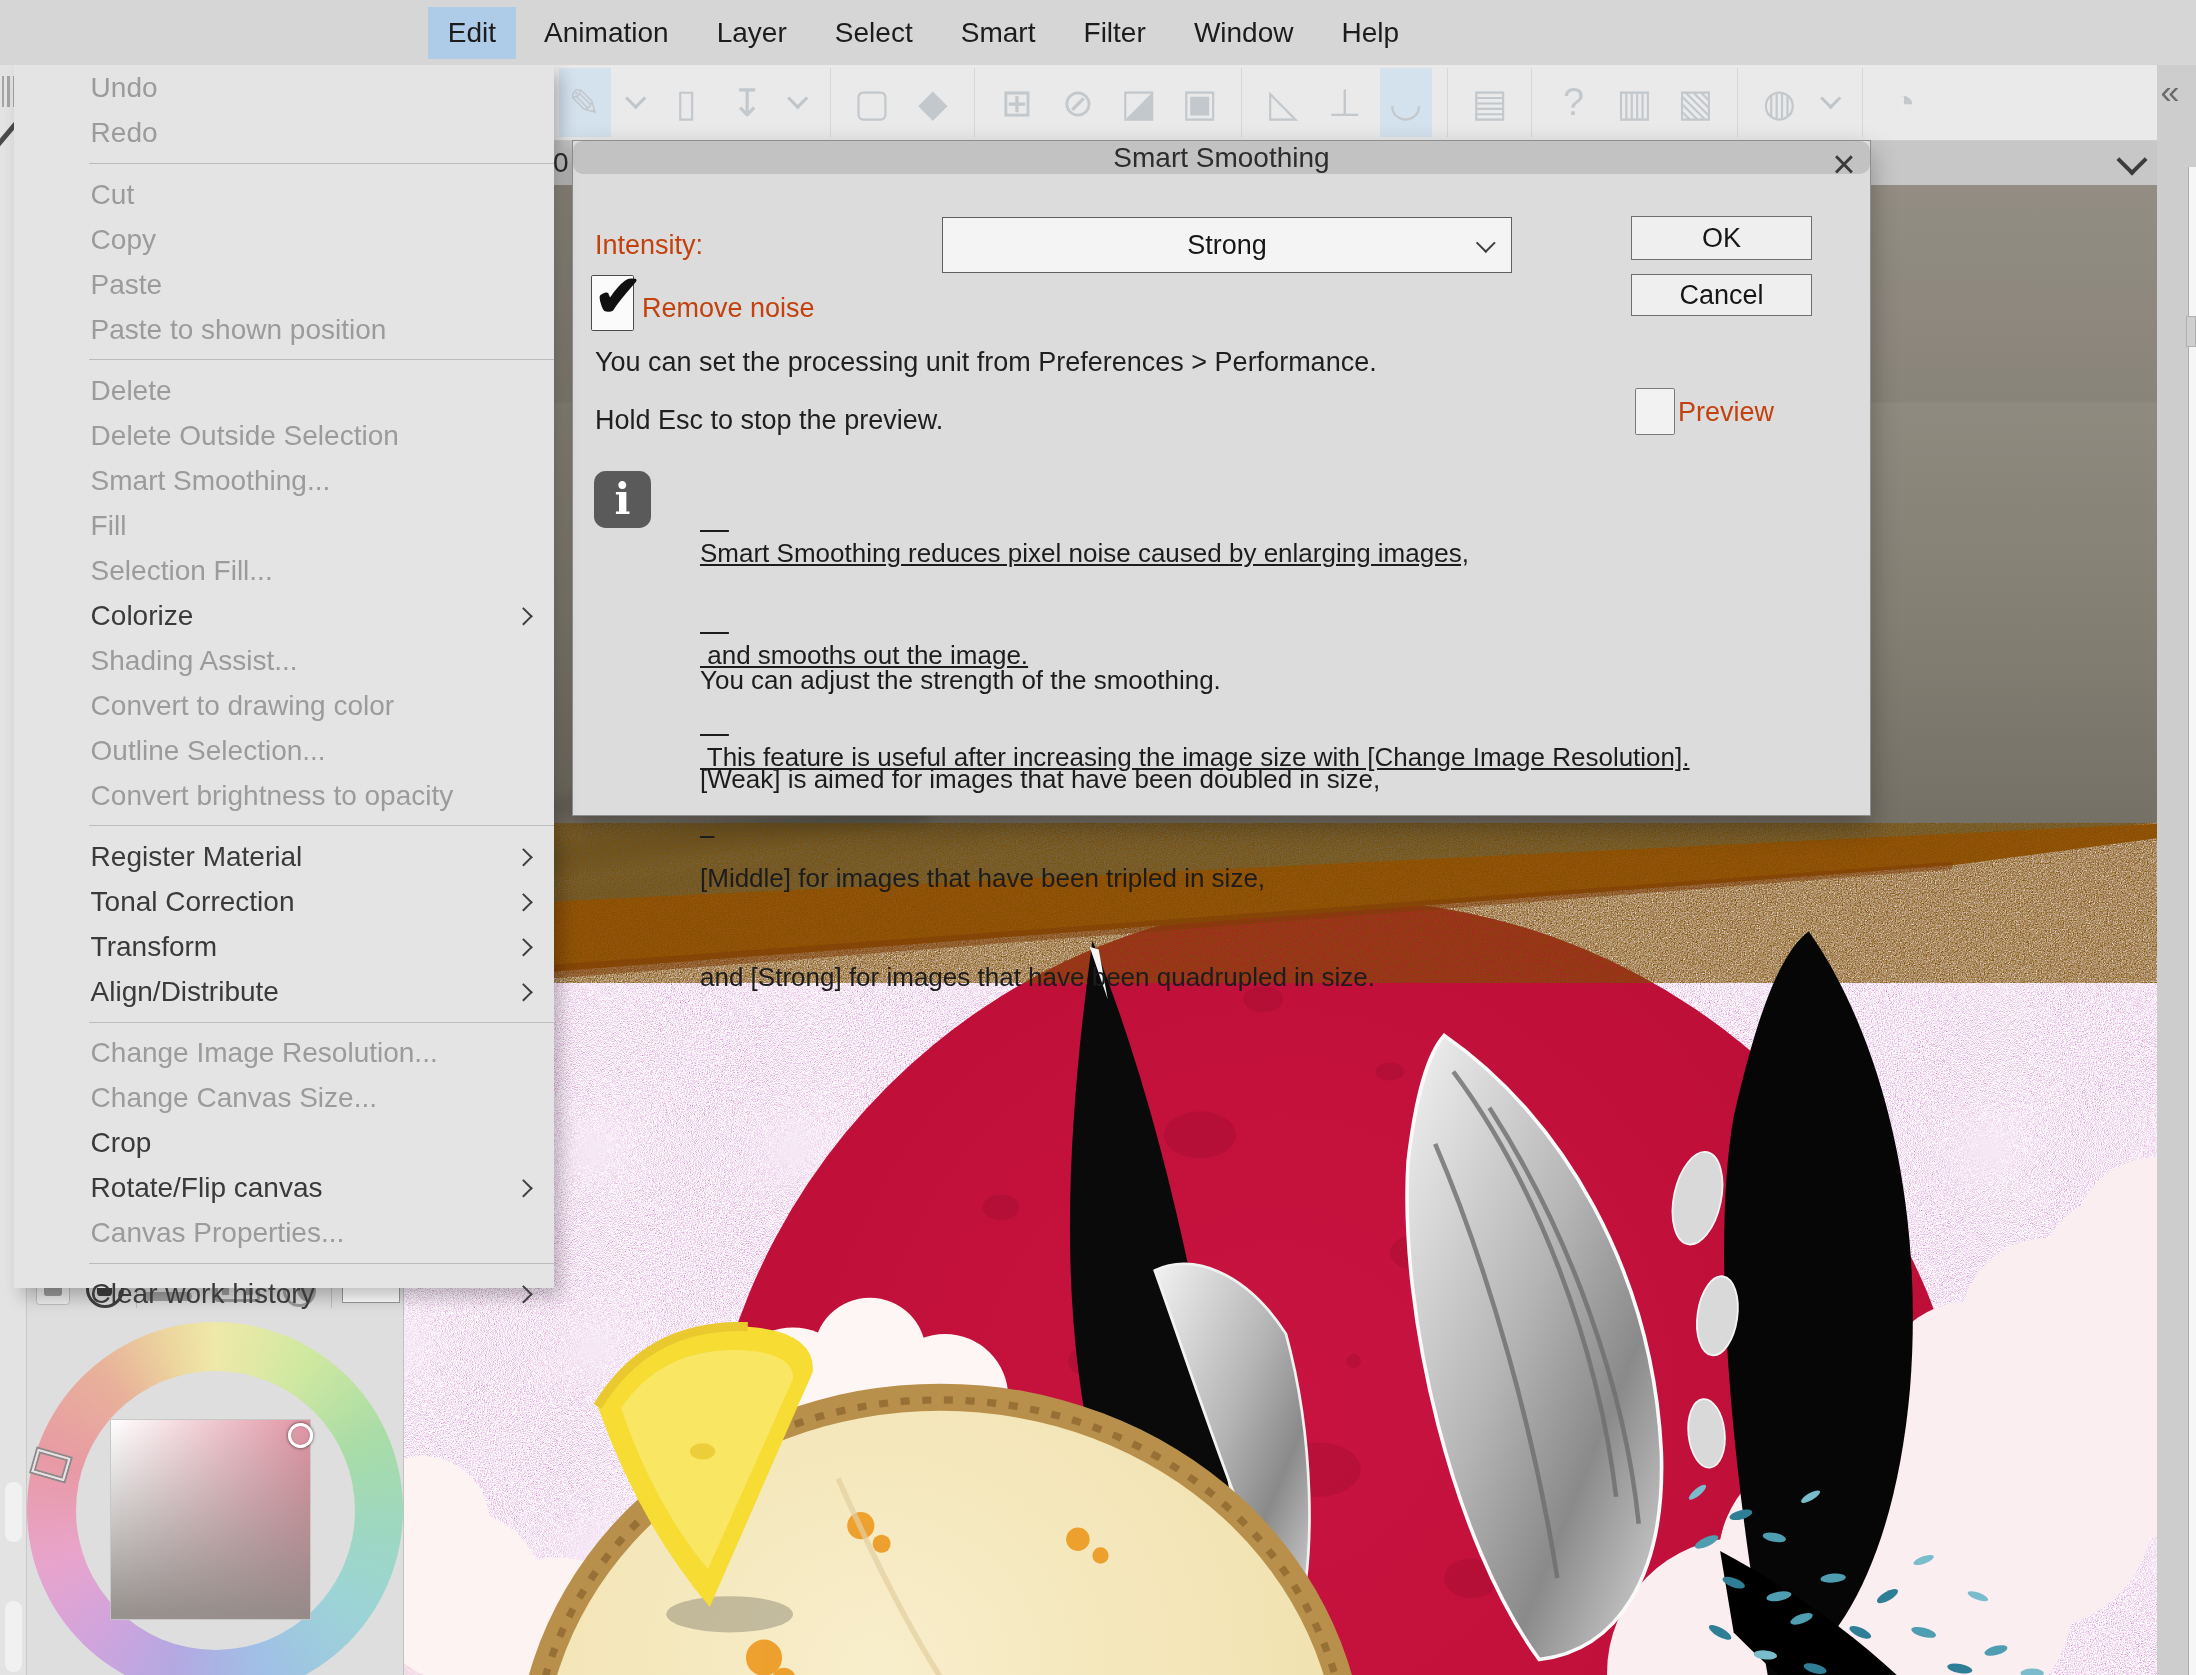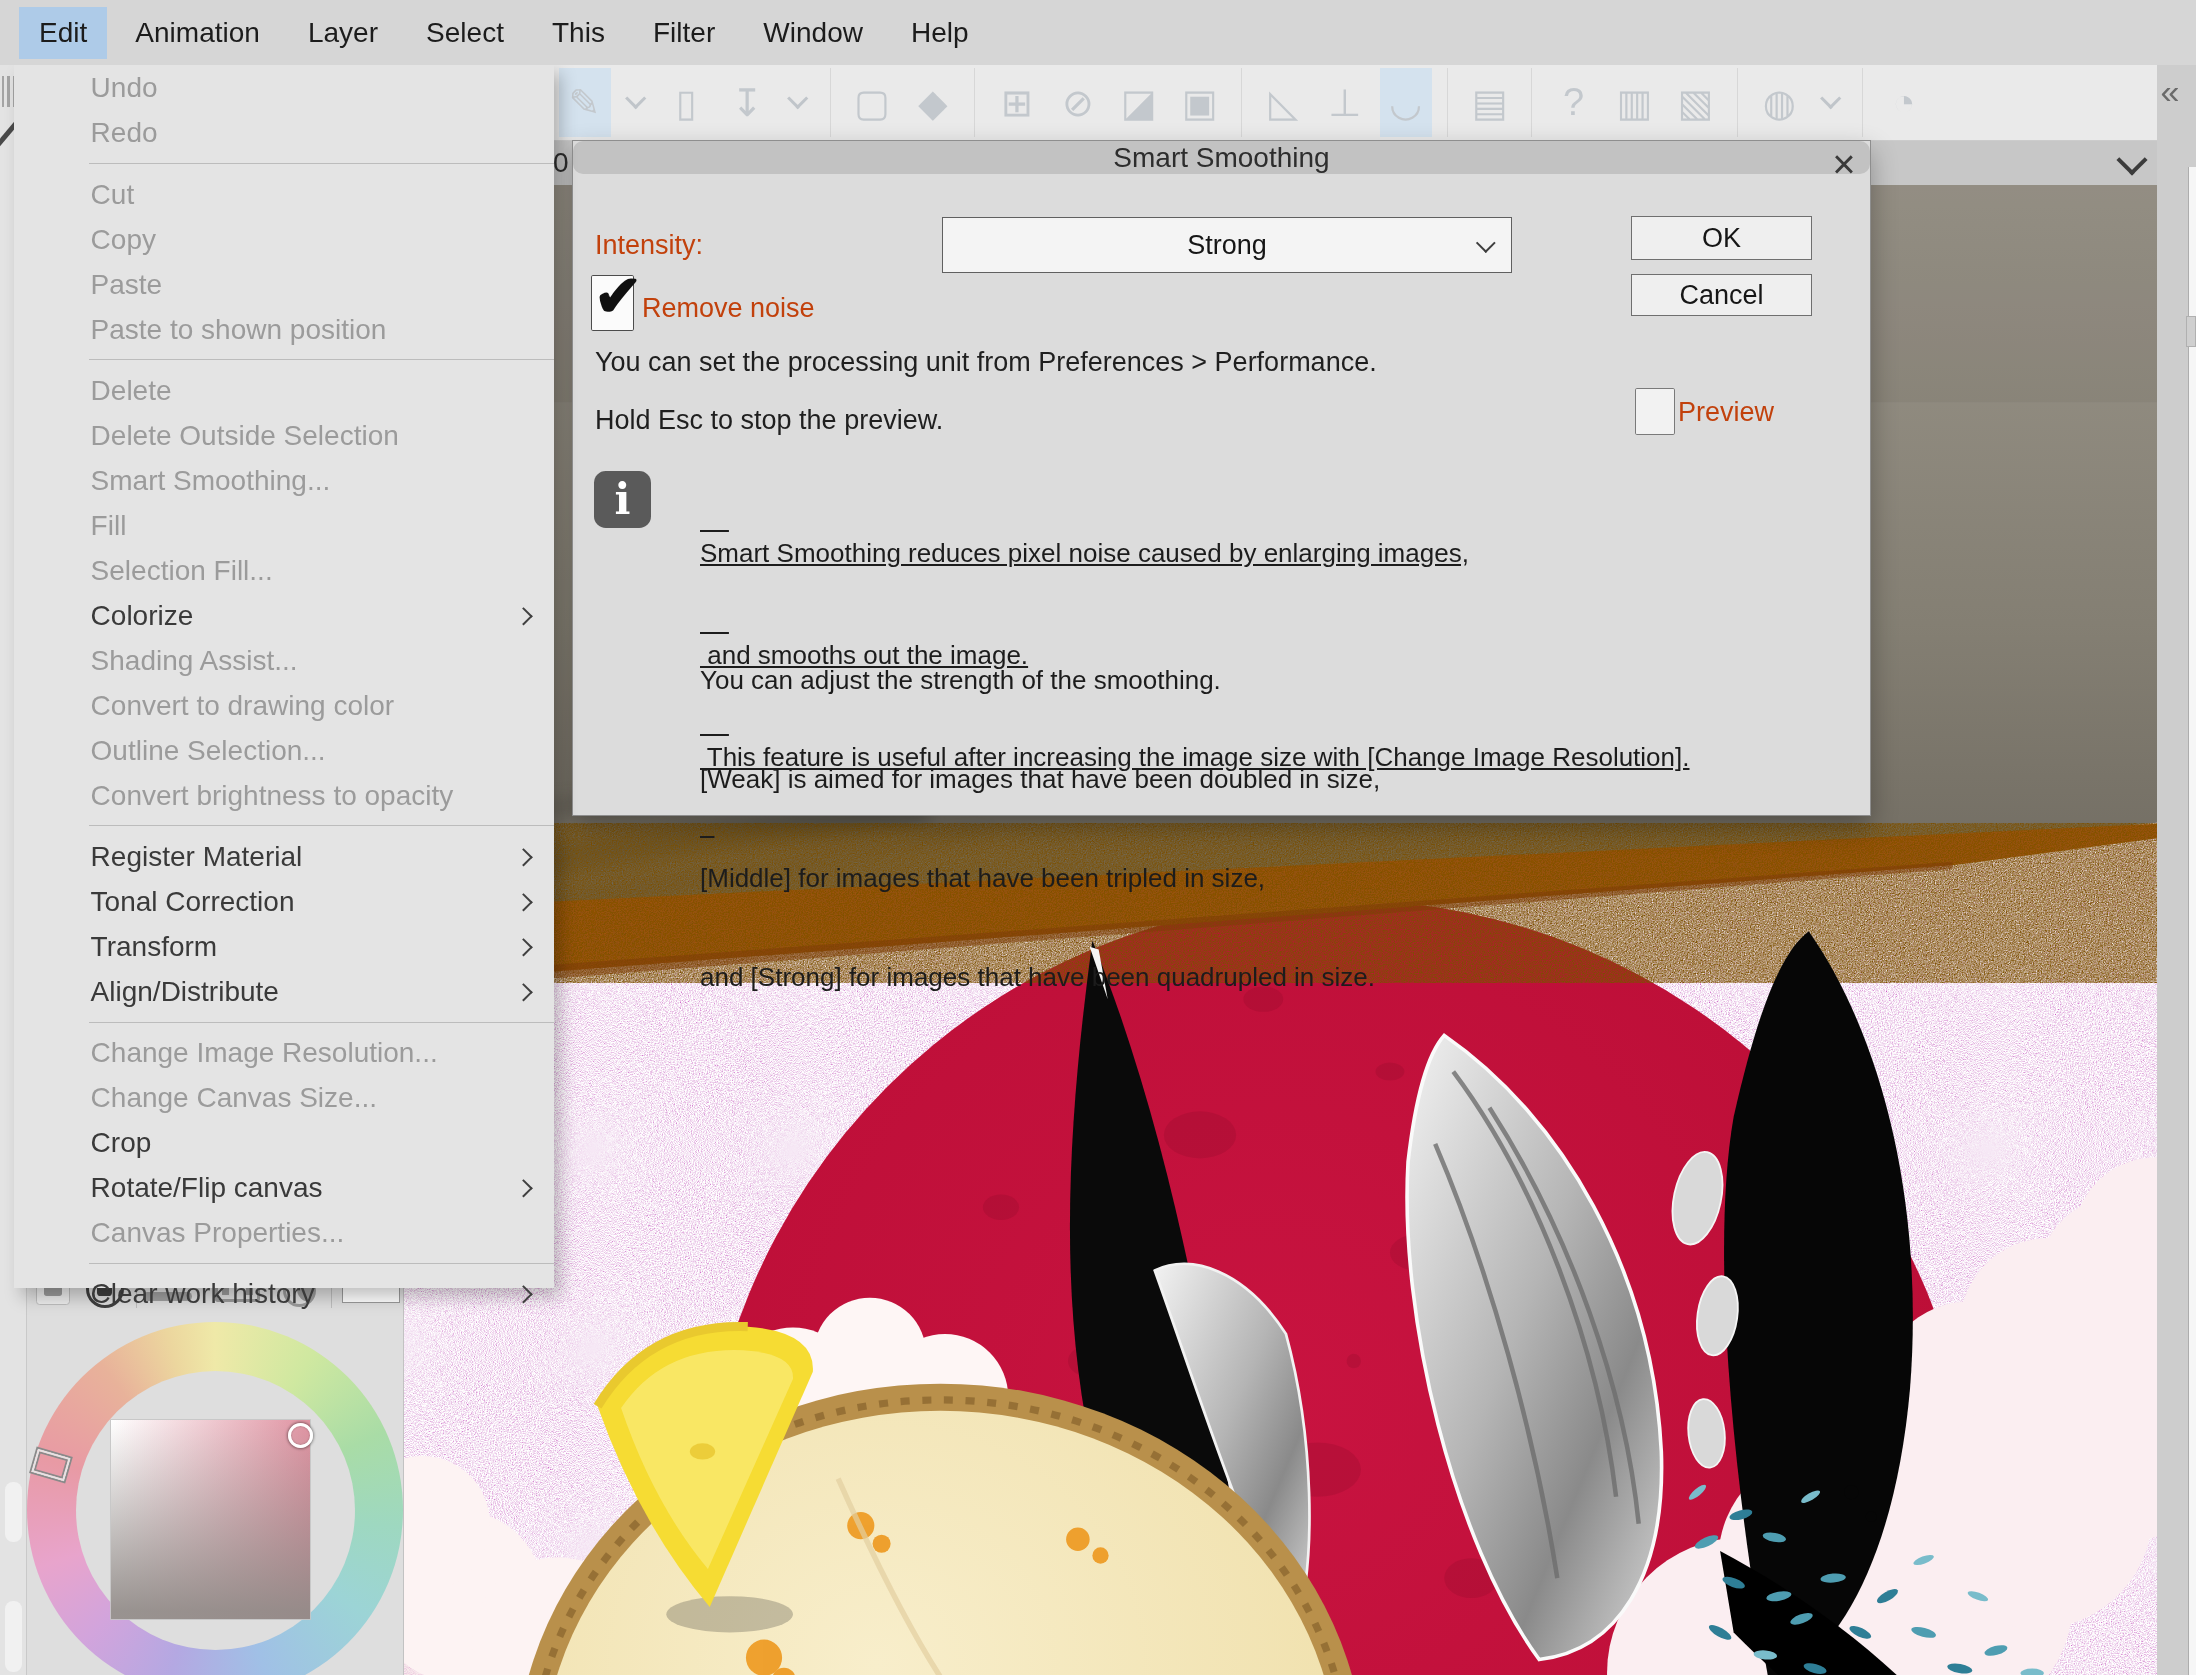--- a/index.html
+++ b/index.html
@@ -1,21 +1,21 @@
 <!DOCTYPE html>
 <html style="font-size:14.5px"><head>
 <meta charset="utf-8">
 <style>
   * { margin:0; padding:0; box-sizing:border-box; }
   html,body { width:2196px; height:1675px; overflow:hidden; }
   body { position:relative; font-family:"Liberation Sans", sans-serif; background:#d6d6d6; }
 
   
   .menubar { position:absolute; left:0; top:0; width:1836px; height:65px;
-             background:#d6d6d6; display:flex; align-items:center; padding-left:19px; z-index:70; }
+             background:#d6d6d6; display:flex; align-items:center; padding-left:19px; z-index:70;justify-content:center; }
   .menubar-item { height:52px; display:flex; align-items:center; padding:0 20px;
                   margin-right:8.1px; font-size:28px; color:#1c1c1c; cursor:default; }
   .menubar-item.active { background:#aecbe8; }
 
   
   .toolbar { position:absolute; left:0; top:65px; width:2157px; height:76px;
              background:#eaeaea; border-bottom:0.9px solid #cccccc; display:flex;
              align-items:center; padding-left:554px; z-index:10; }
   .tb-icon { width:52px; height:69px; display:flex; align-items:center; justify-content:center;
              font-size:38px; color:#c3c8cd; margin:0 4.5px; }
@@ -417,21 +417,21 @@
   <span class="collapse">«</span>
   <span class="right-strip"></span>
   <span class="right-tab"></span>
 </div>
 
 <div class="menubar" id="menubar">
     <div class="menubar-item active">Edit</div>
     <div class="menubar-item">Animation</div>
     <div class="menubar-item">Layer</div>
     <div class="menubar-item">Select</div>
-    <div class="menubar-item">This</div>
+    <div class="menubar-item">Smart</div>
     <div class="menubar-item">Filter</div>
     <div class="menubar-item">Window</div>
     <div class="menubar-item">Help</div>
   </div>
 
 <div class="menu-panel" id="edit-menu-items">
     <div class="menu-item disabled">
       <span>Undo</span>
     </div>
     <div class="menu-item disabled">

